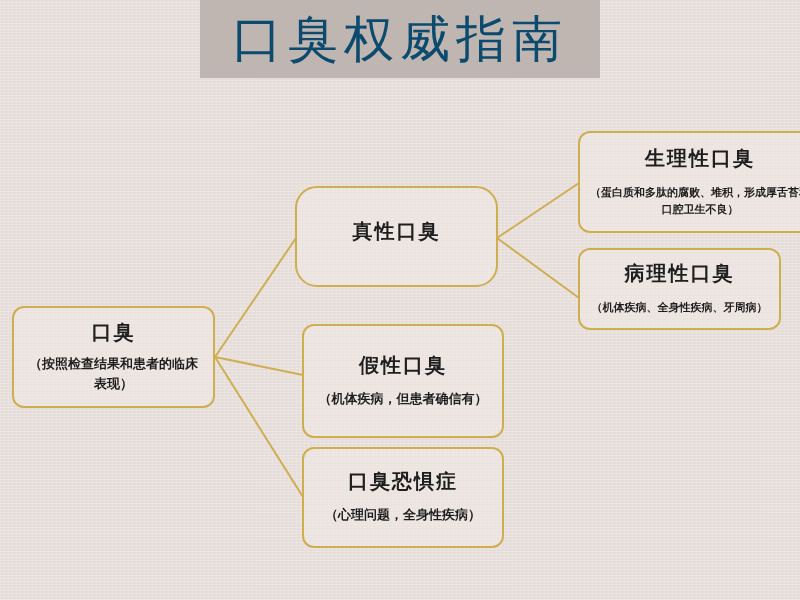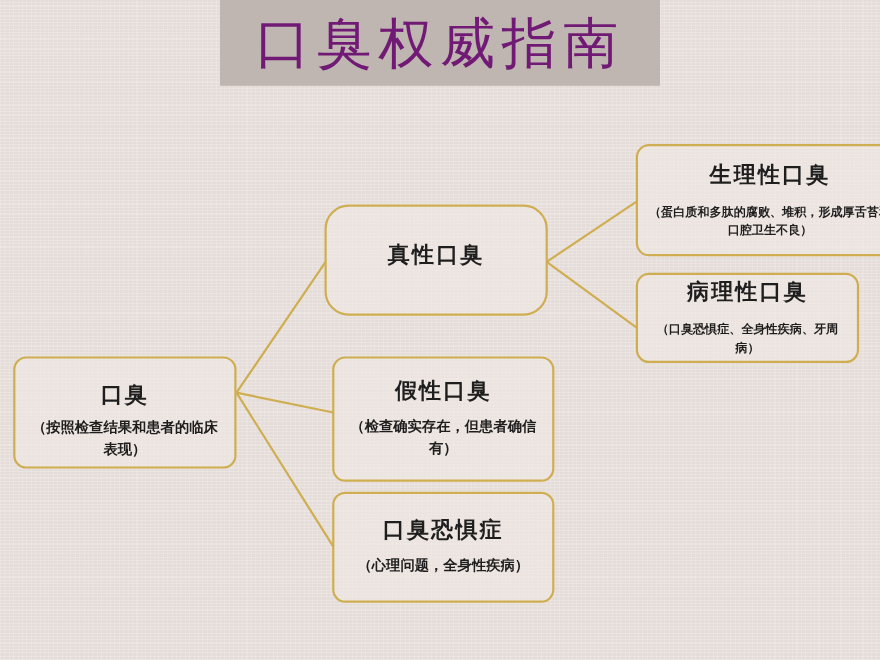--- a/index.html
+++ b/index.html
@@ -22,21 +22,21 @@
     left: 200px;
     top: 0;
     width: 400px;
     height: 78px;
     background: #bfb5b1;
     display: flex;
     align-items: center;
     justify-content: center;
   }
   .title-text {
-    color: #701a75;
+    color: #0c4a6e;
     font-family: "DejaVu Serif", "Liberation Serif", serif;
     font-size: 50px;
     letter-spacing: 6px;
     font-weight: normal;
     line-height: 1;
   }
   svg.connectors {
     position: absolute;
     left: 0;
     top: 0;
@@ -63,21 +63,21 @@
     font-weight: bold;
     letter-spacing: 2px;
     line-height: 1.2;
     margin-bottom: 12px;
   }
   .node-desc {
     font-size: 13px;
     font-weight: bold;
     line-height: 1.55;
   }
-  #node-root { left: 12px; top: 324px; width: 203px; height: 102px; justify-content: flex-end; }
+  #node-root { left: 12px; top: 306px; width: 203px; height: 102px; }
   #node-true { left: 295px; top: 186px; width: 203px; height: 101px; border-radius: 22px; }
   #node-physio { left: 578px; top: 131px; width: 244px; height: 102px; }
   #node-patho { left: 578px; top: 248px; width: 203px; height: 82px; }
   #node-pseudo { left: 302px; top: 324px; width: 202px; height: 114px; }
   #node-phobia { left: 302px; top: 447px; width: 202px; height: 101px; }
   #node-root .node-title { margin-bottom: 10px; }
   #node-physio .node-title, #node-patho .node-title { margin-bottom: 14px; }
   #node-physio .node-desc, #node-patho .node-desc { font-size: 11px; }
 </style>
 </head>
@@ -106,24 +106,24 @@
   <div class="node-title">真性口臭</div>
 </div>
 
 <div class="node" id="node-physio">
   <div class="node-title">生理性口臭</div>
   <div class="node-desc">（蛋白质和多肽的腐败、堆积，形成厚舌苔和口腔卫生不良）</div>
 </div>
 
 <div class="node" id="node-patho">
   <div class="node-title">病理性口臭</div>
-  <div class="node-desc">（口臭恐惧症、全身性疾病、牙周病）</div>
+  <div class="node-desc">（机体疾病、全身性疾病、牙周病）</div>
 </div>
 
 <div class="node" id="node-pseudo">
   <div class="node-title">假性口臭</div>
-  <div class="node-desc">（检查确实存在，但患者确信有）</div>
+  <div class="node-desc">（机体疾病，但患者确信有）</div>
 </div>
 
 <div class="node" id="node-phobia">
   <div class="node-title">口臭恐惧症</div>
   <div class="node-desc">（心理问题，全身性疾病）</div>
 </div>
 
 </body></html>

